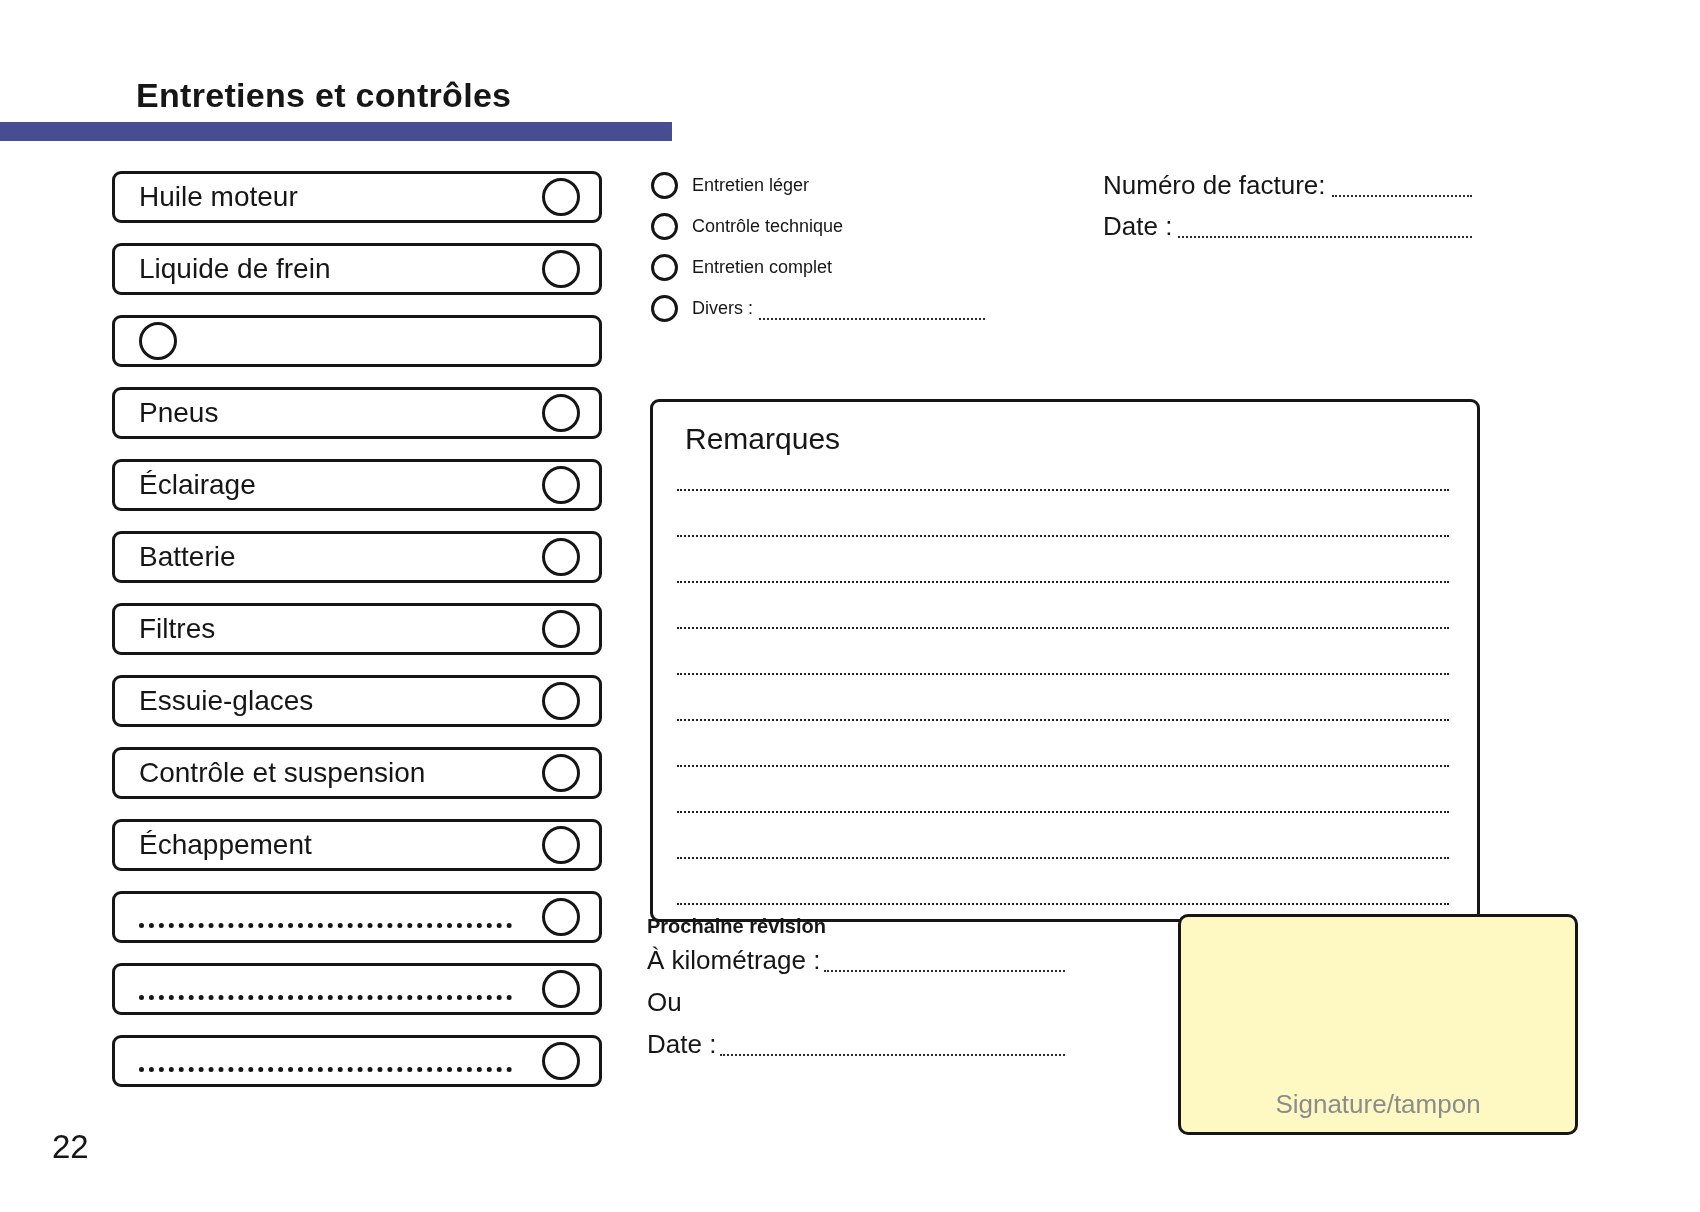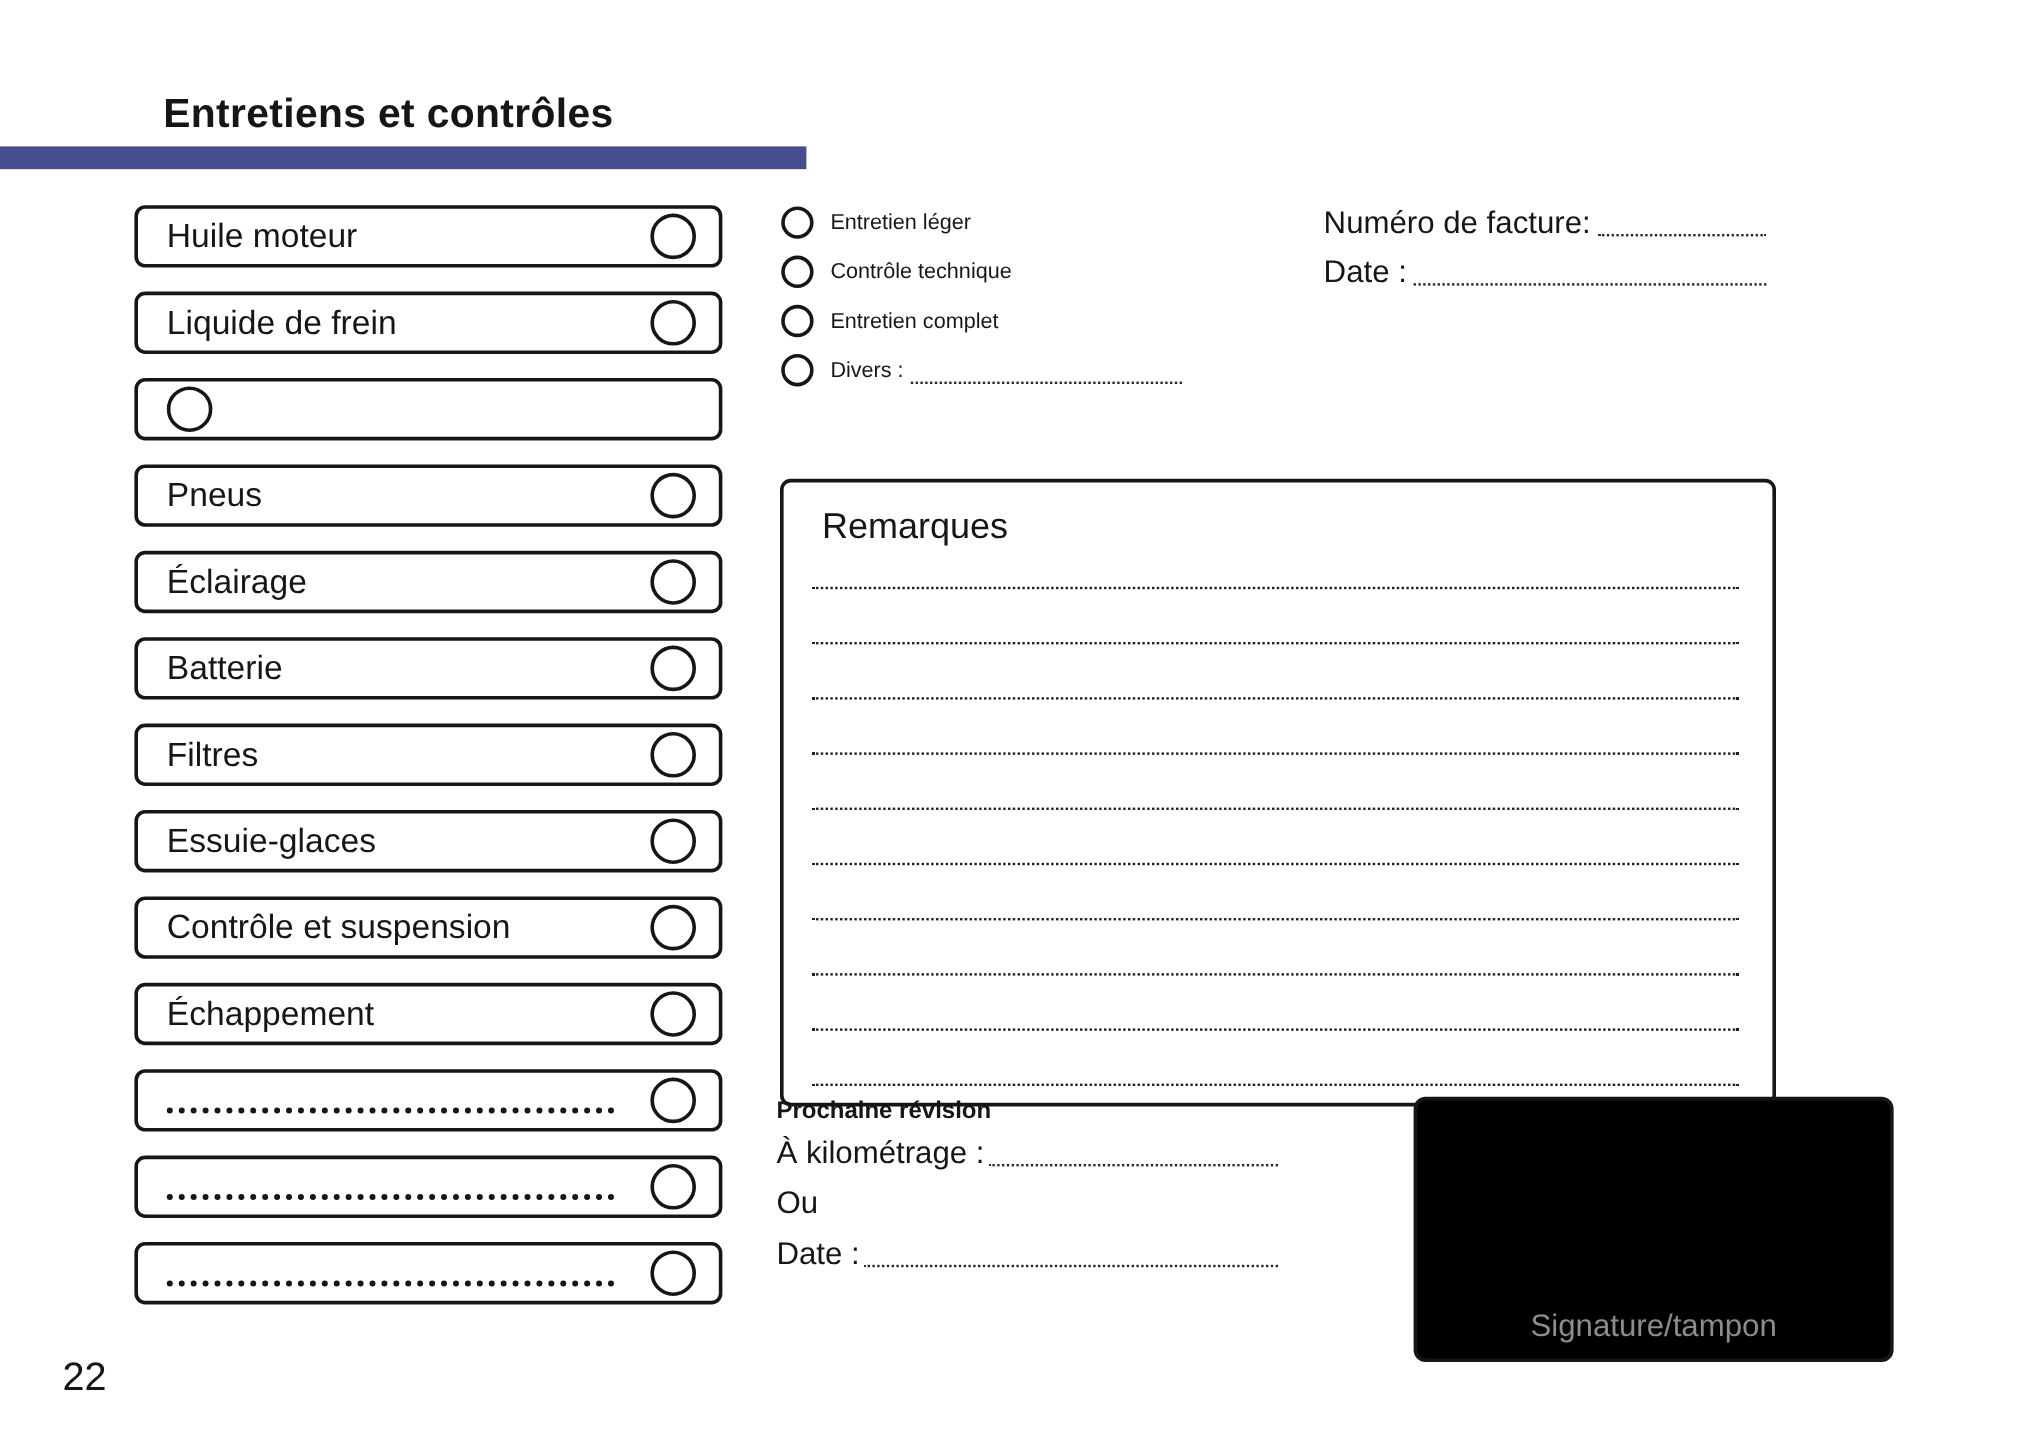--- a/index.html
+++ b/index.html
@@ -71,21 +71,21 @@
   .next-revision{position:absolute;left:647px;top:915px;width:418px;}
   .nr-title{font-size:20px;font-weight:bold;}
   .nr-rows{margin-top:1px;}
   .nr-row{height:42px;display:flex;}
   .nr-row .nr-label{font-size:26px;line-height:42px;white-space:nowrap;}
   .nr-row .leader{margin-top:31px;margin-left:4px;}
 
   
   .signature-box{
     position:absolute;left:1178px;top:914px;width:400px;height:221px;
-    box-sizing:border-box;border:3px solid #161616;border-radius:10px;background:#000000;
+    box-sizing:border-box;border:3px solid #161616;border-radius:10px;background:#fef9c3;
   }
   .signature-label{
     position:absolute;left:0;right:0;bottom:12px;text-align:center;
     font-size:26px;color:#8c8c8c;
   }
 
   .page-number{position:absolute;left:52px;top:1128px;font-size:33px;}
 </style>
 </head>
 <body>

